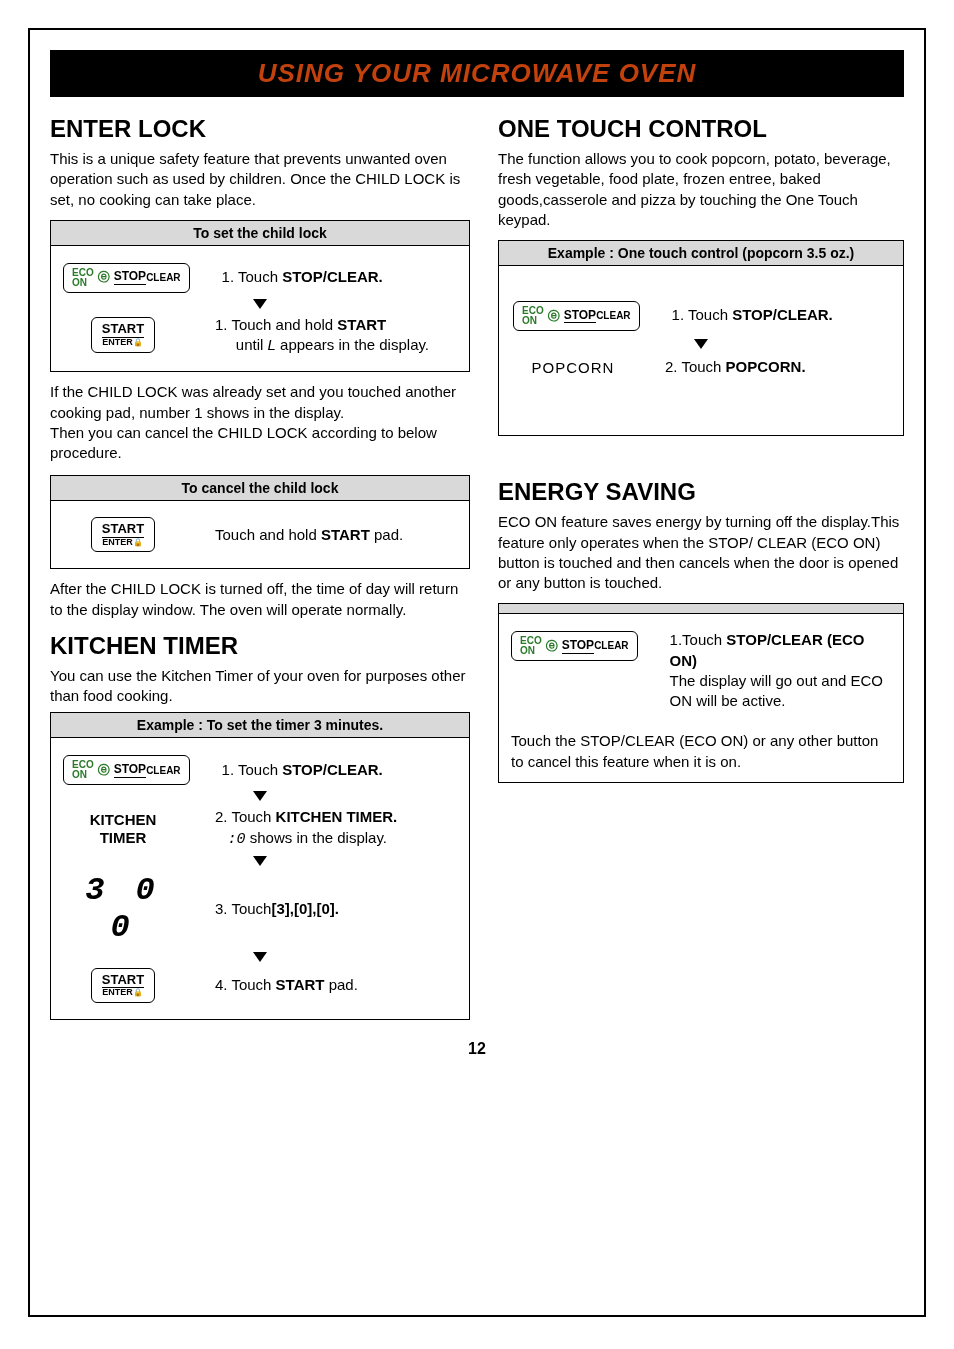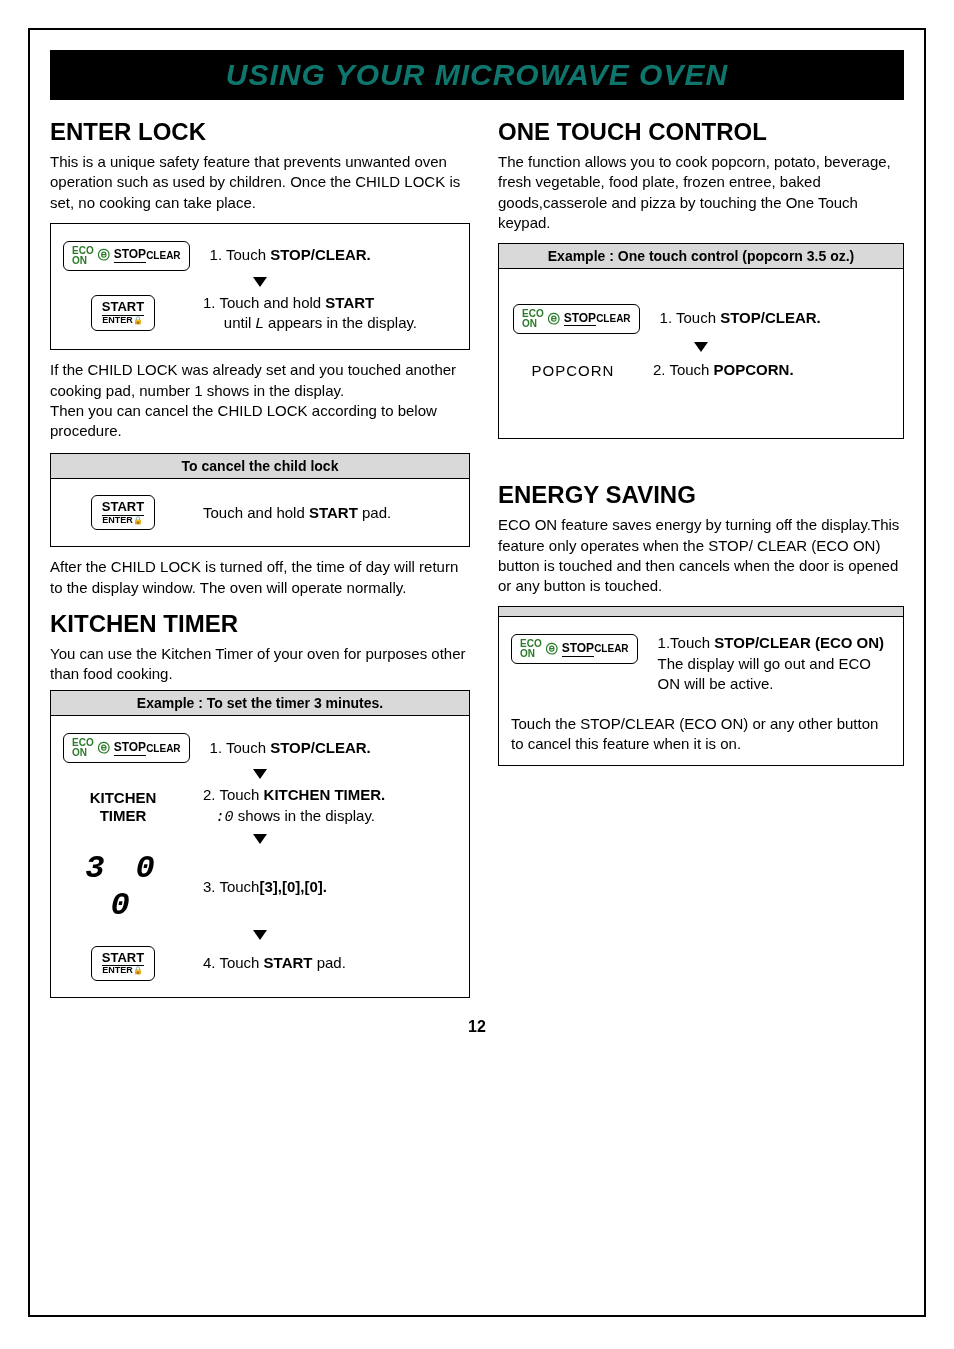--- a/index.html
+++ b/index.html
@@ -13,24 +13,24 @@
   }
   .page-border {
     border: 2px solid #000;
     margin: 28px;
     padding: 20px 20px 14px 20px;
     min-height: 1289px;
     position: relative;
   }
   .title-bar {
     background: #000;
-    color: #0f766e;
+    color: #c2410c;
     font-style: italic;
     font-weight: bold;
-    font-size: 30px;
+    font-size: 26px;
     text-align: center;
     padding: 8px 6px;
     margin: 0 0 14px 0;
     letter-spacing: 1px;
   }
   .columns {
     display: flex;
     gap: 28px;
   }
   .col-left { flex: 0 0 420px; }
@@ -57,21 +57,21 @@
     padding: 4px 0;
     border-bottom: 1px solid #000;
   }
   .box-body {
     padding: 10px 12px 10px 12px;
     font-size: 15px;
   }
   .step-row {
     display: flex;
     align-items: center;
-    gap: 20px;
+    gap: 32px;
     margin: 6px 0;
   }
   .step-icon-col { flex: 0 0 120px; text-align:center; }
   .step-text { flex: 1; line-height: 1.35; }
   .arrow-down {
     width:0; height:0;
     border-left:7px solid transparent;
     border-right:7px solid transparent;
     border-top:10px solid #000;
     margin: 2px auto 2px auto;
@@ -149,20 +149,21 @@
   <div class="title-bar">USING YOUR MICROWAVE OVEN</div>
 
   <div class="columns">
 
     <div class="col-left">
 
       <h2 class="section">ENTER LOCK</h2>
       <p class="intro">This is a unique safety feature that prevents unwanted oven operation such as used by children. Once the CHILD LOCK is set, no cooking can take place.</p>
 
       <div class="box">
+        <div class="box-header">To set the child lock</div>
         <div class="box-body">
           <div class="step-row">
             <div class="step-icon-col">
               <span class="btn-box">
                 <span class="eco"><span>ECO</span><br><span>ON</span></span>
                 <span class="leaf">ⓔ</span>
                 <span class="stack">
                   <span class="top">STOP</span>
                   <span class="bot">CLEAR</span>
                 </span>

